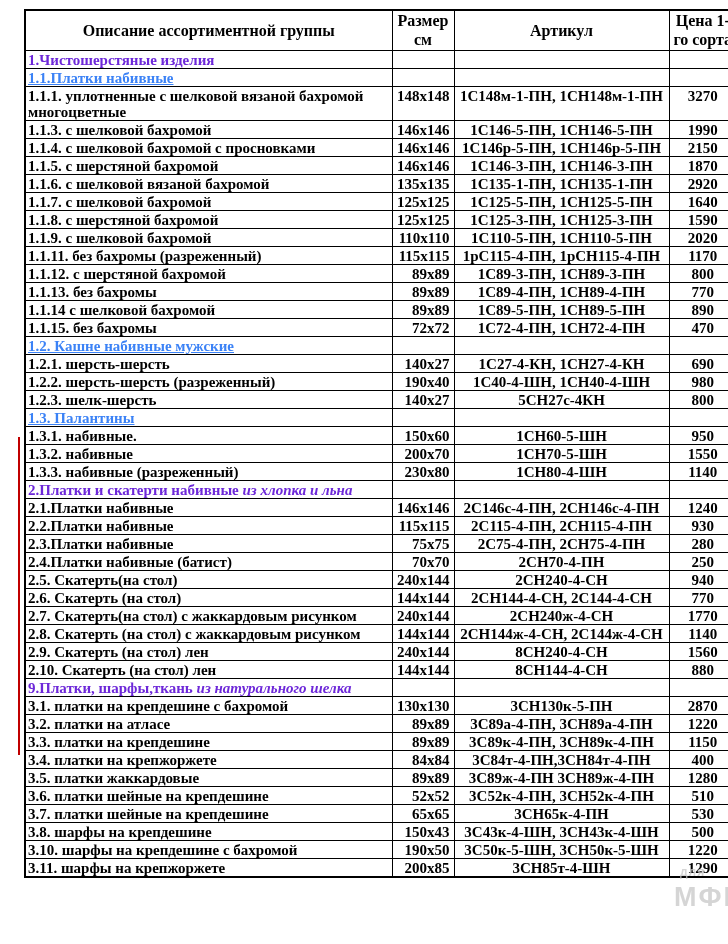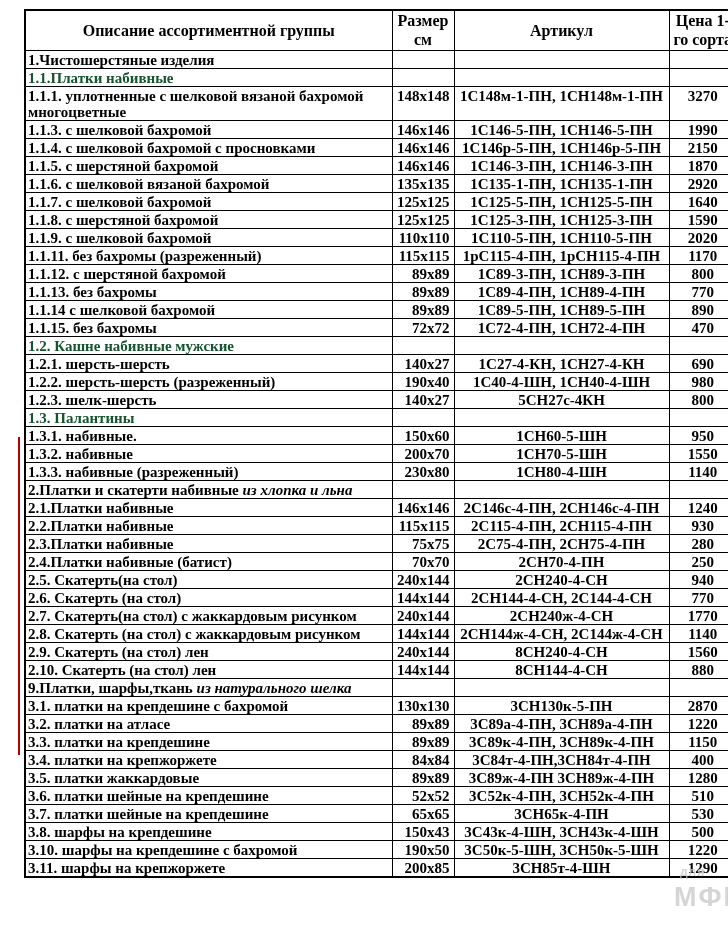--- a/index.html
+++ b/index.html
@@ -39,22 +39,22 @@
   tbody tr{height:18px;}
   td{
     font-size:15px;line-height:16px;
     vertical-align:top;
     padding:1px 3px 0 3px;
   }
   td.c-desc{text-align:left;padding-left:2px;}
   td.c-size{text-align:right;white-space:nowrap;padding-right:4px;}
   td.c-article{text-align:center;white-space:nowrap;padding:1px 1px 0 1px;}
   td.c-price{text-align:center;white-space:nowrap;}
-  tr.row-section-red td.c-desc{color:#000000;}
-  tr.row-section-purple td.c-desc{color:#14532d;}
+  tr.row-section-red td.c-desc{color:#6d28d9;}
+  tr.row-section-purple td.c-desc{color:#3b82f6;text-decoration:underline;}
   tr.row-section-red td.c-desc i,
   tr.row-section-purple td.c-desc i{font-style:italic;}
   .change-bar{
     position:absolute;
     left:0;top:437px;
     width:2px;height:318px;
     background:#c00000;
   }
   .watermark{
     position:absolute;

